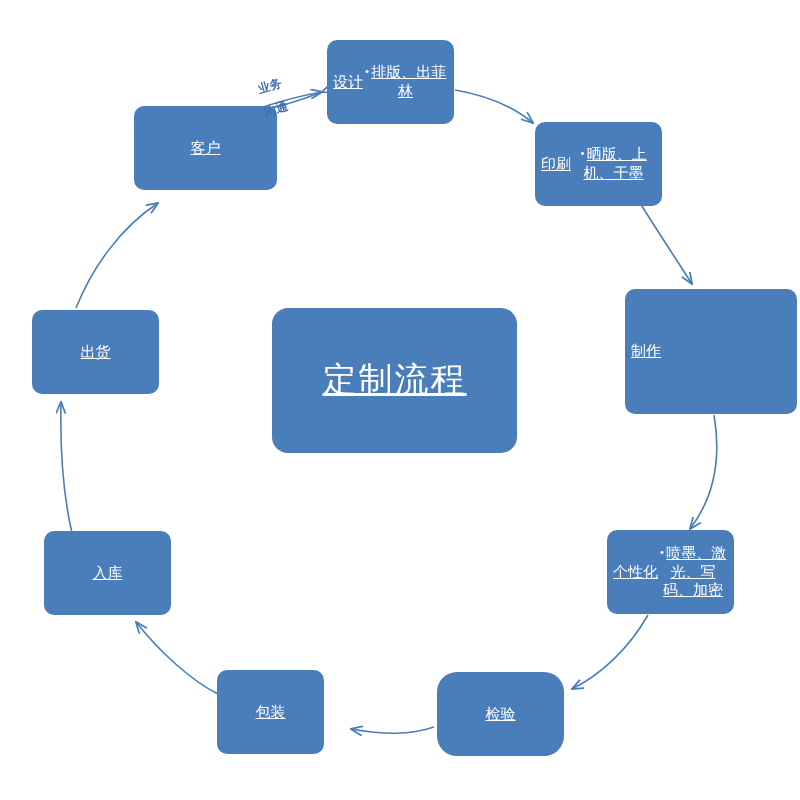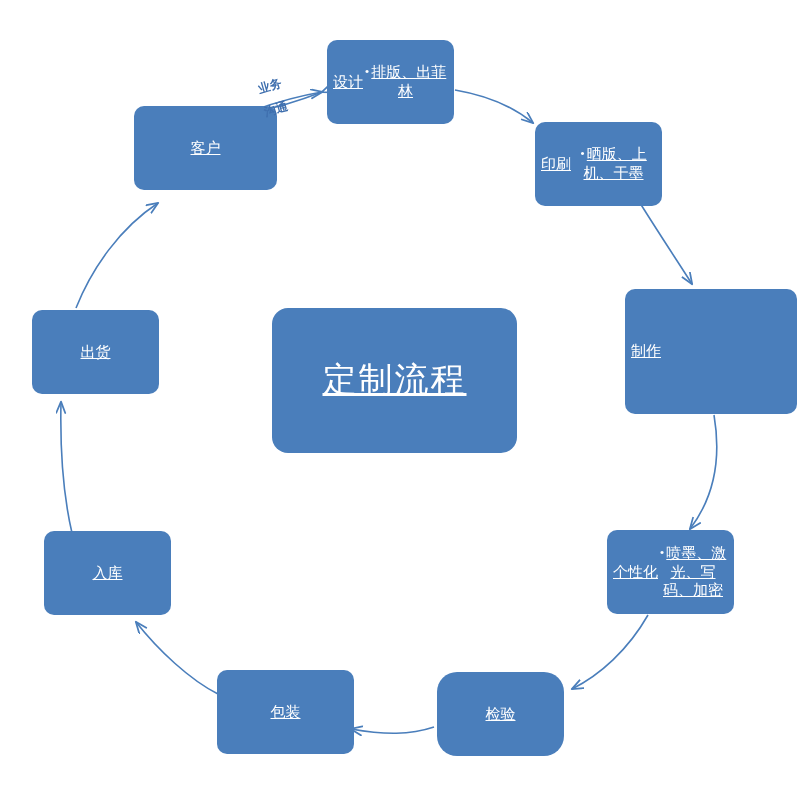--- a/index.html
+++ b/index.html
@@ -139,21 +139,21 @@
     <div class="title">个性化</div>
     <ul class="bullets">
       <li><span class="dot">•</span><span>喷墨、激光、写码、加密</span></li>
     </ul>
   </div>
 
   <div class="node" style="left:437px; top:672px; width:127px; height:84px;border-radius:20px;">
     <div class="title">检验</div>
   </div>
 
-  <div class="node" style="left:217px; top:670px; width:137px; height:84px;">
+  <div class="node" style="left:217px; top:670px; width:107px; height:84px;">
     <div class="title">包装</div>
   </div>
 
   <div class="node" style="left:44px; top:531px; width:127px; height:84px;">
     <div class="title">入库</div>
   </div>
 
   <div class="node" style="left:0px; top:310px; width:127px; height:84px;margin-left:32px;">
     <div class="title">出货</div>
   </div>

